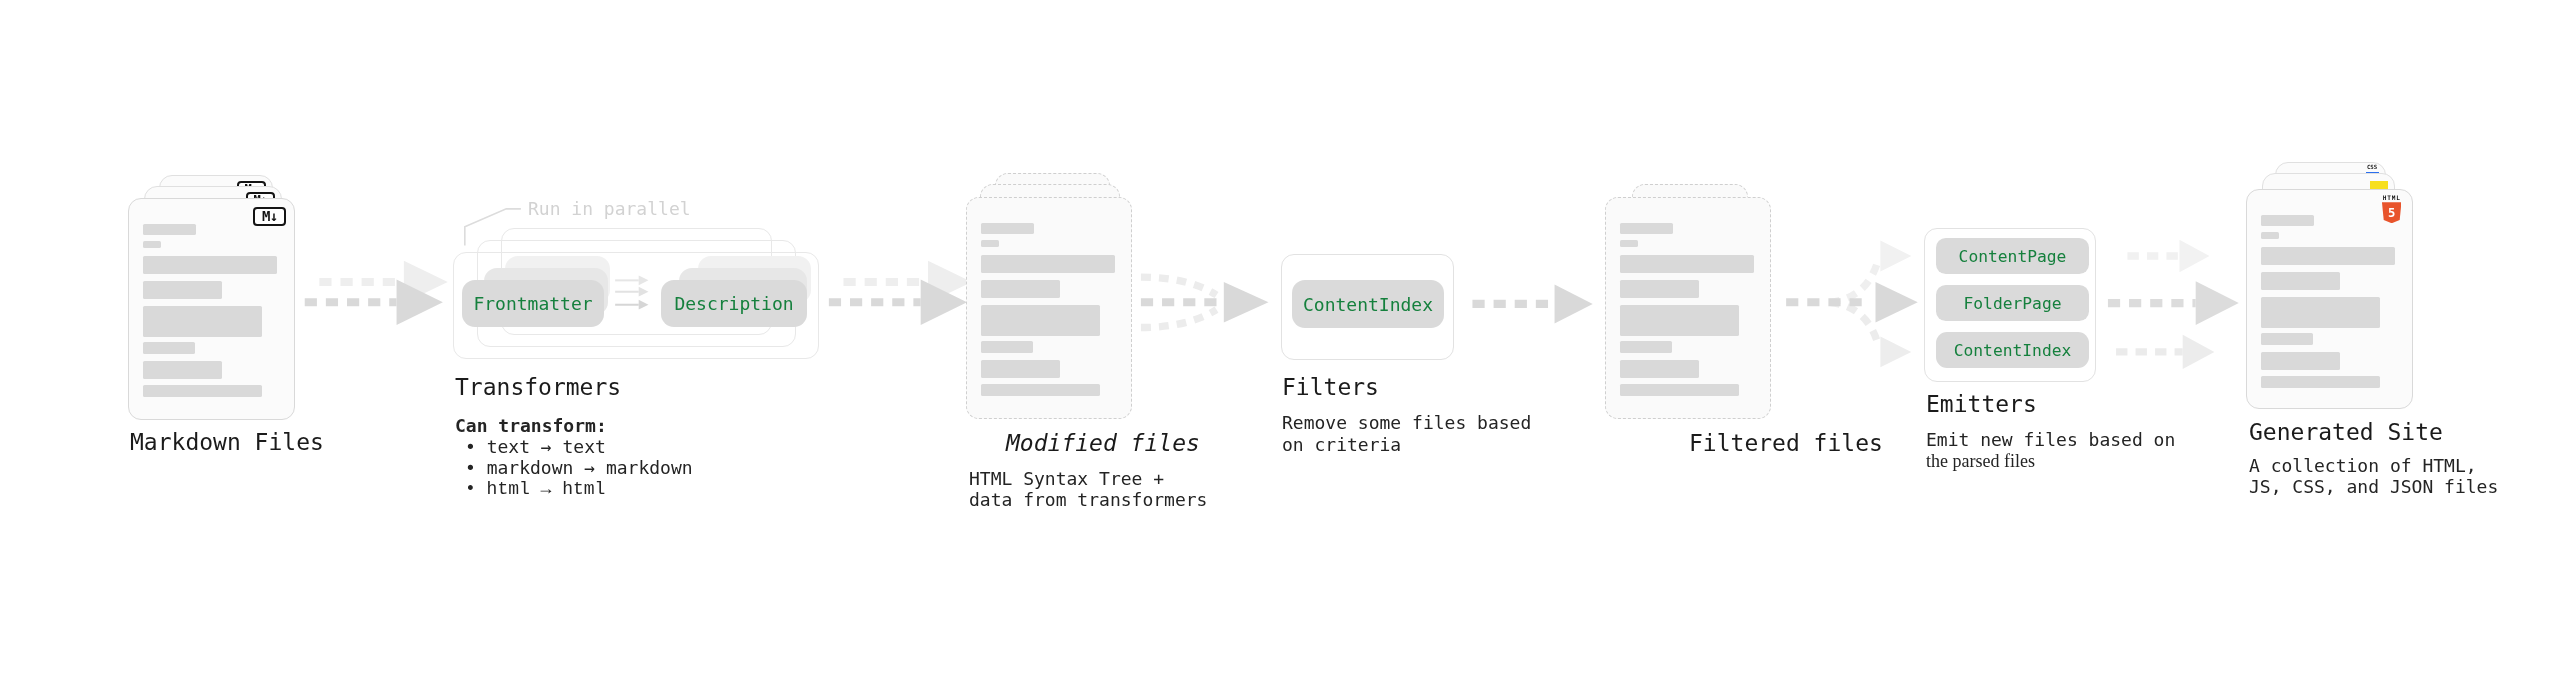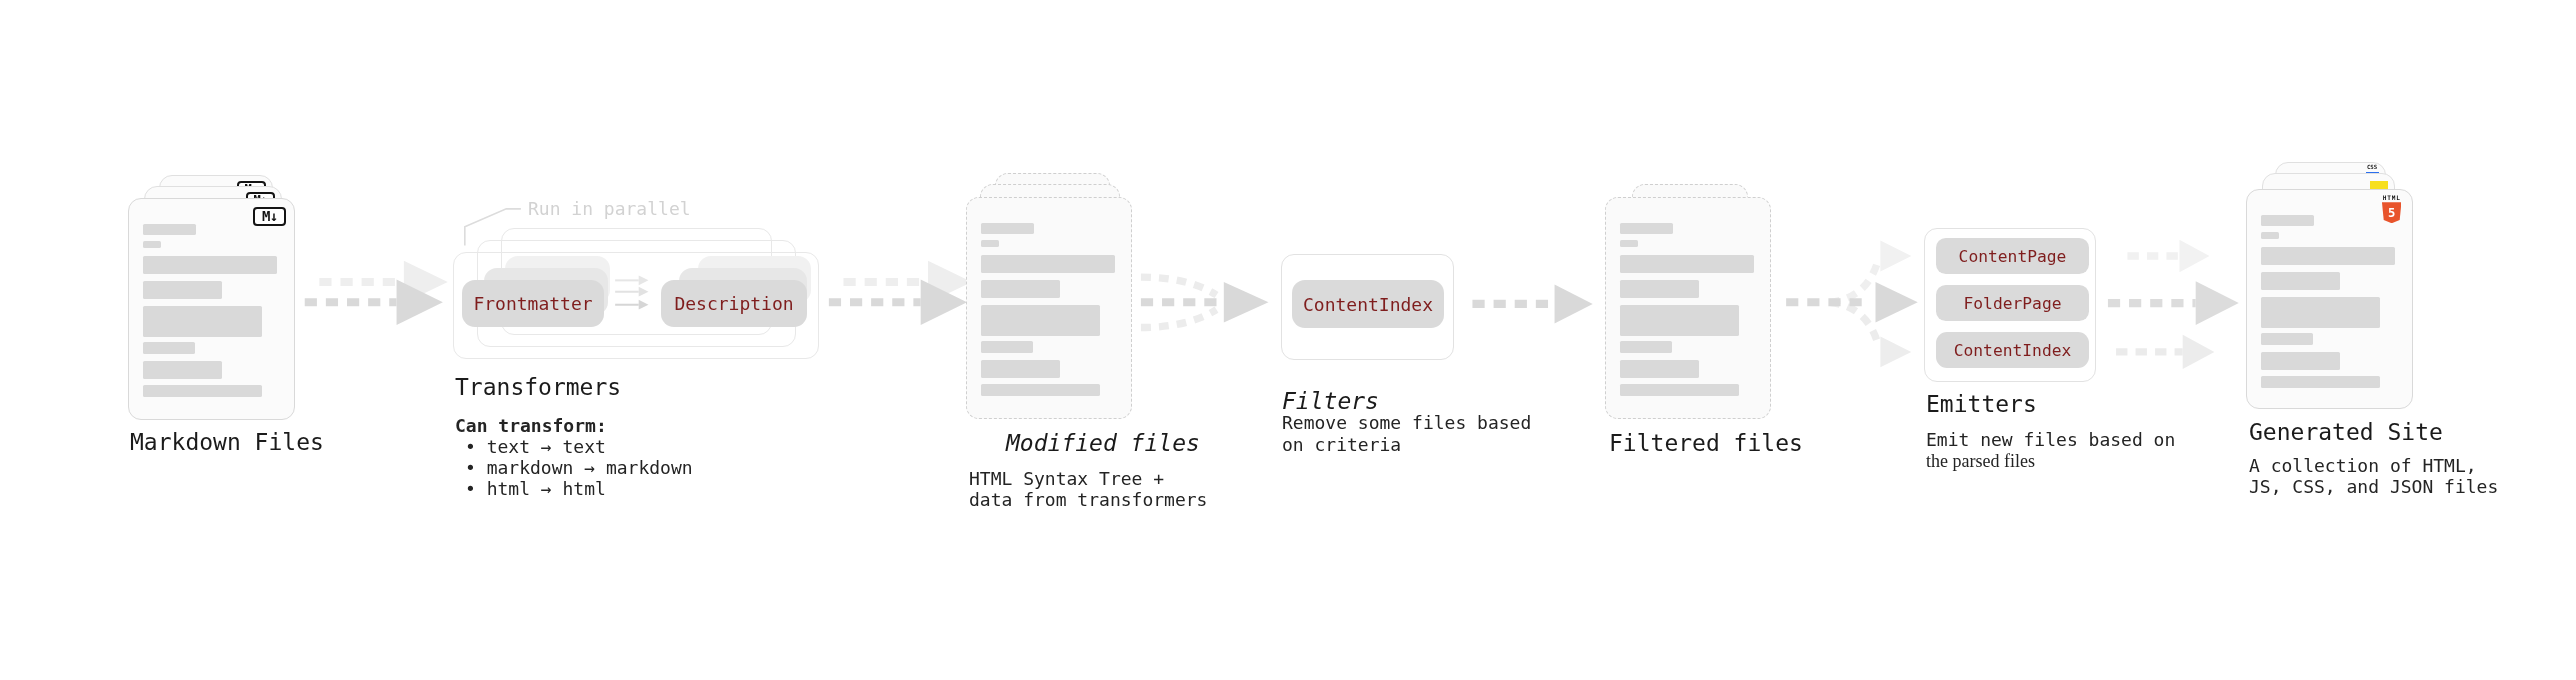--- a/index.html
+++ b/index.html
@@ -36,21 +36,21 @@
   .js-badge { position:absolute; right:6.5px; top:6.5px; width:18px; height:8.1px; background:#f7df1e; }
   .html5-badge { position:absolute; right:8.1px; top:4.1px; width:24.4px; text-align:center; }
   .html5-badge .t { font-size:6.1px; font-weight:bold; color:#141414; letter-spacing:0.8px; display:block; line-height:7.3px; }
   .html5-badge .shield { width:19.5px; height:21px; margin:0.8px auto 0; background:#e8542c;
     clip-path:polygon(0 0,100% 0,91% 85%,50% 100%,9% 85%); display:flex; align-items:center;
     justify-content:center; color:#ffffff; font-size:12.2px; font-weight:bold; }
 
   
   .tbox { position:absolute; border:1.6px solid #e8e8e8; border-radius:13px; background:transparent; }
   .pill { position:absolute; border-radius:13px; background:#dadada; display:flex; align-items:center;
-    justify-content:center; font-size:18px; color:#7f1d1d; }
+    justify-content:center; font-size:18px; color:#15803d; }
   .pill.g2 { background:#e7e7e7; }
   .pill.g3 { background:#f1f1f1; }
   .card { position:absolute; background:#ffffff; border:1.6px solid #e2e2e2; border-radius:13px; }
   .pill.small { border-radius:9.8px; font-size:16.3px; }
 
   
   .cap-title { position:absolute; font-size:23px; font-weight:500; color:#1b1b1b; white-space:nowrap; line-height:1; }
   .cap-body  { position:absolute; font-size:18px; color:#242424; white-space:nowrap; line-height:1; }
   .note-text { position:absolute; font-size:18px; color:#d2d2d2; white-space:nowrap; line-height:1; }
 </style>
@@ -151,21 +151,21 @@
     <div class="pill" style="left:462px; top:280px; width:142px; height:47px;">Frontmatter</div>
 
     <div class="pill g3" style="left:698px; top:256px; width:113px; height:47px;"></div>
     <div class="pill g2" style="left:679px; top:268px; width:128px; height:47px;"></div>
     <div class="pill" style="left:661px; top:280px; width:146px; height:47px;">Description</div>
 
     <div class="cap-title" style="left:455px; top:376px;">Transformers</div>
     <div class="cap-body" style="left:455px; top:417px;font-weight:bold;">Can transform:</div>
     <div class="cap-body" style="left:465px; top:438px;">• text → text</div>
     <div class="cap-body" style="left:465px; top:459px;">• markdown → markdown</div>
-    <div class="cap-body" style="left:465px; top:480px;">• html → html</div>
+    <div class="cap-body" style="left:465px; top:480px;font-family:Liberation Mono, monospace;">• html → html</div>
   </div>
 
   <div class="stage">
     <div class="doc dashed" style="left:995px; top:173px; width:115px; height:65px;"></div>
     <div class="doc dashed" style="left:980px; top:184px; width:140px; height:65px;"></div>
     <div class="doc dashed" style="left:966px; top:197px; width:166px; height:222px;">
       <div class="lines">
           <i></i>
           <i></i>
           <i></i>
@@ -177,40 +177,40 @@
         </div>
     </div>
     <div class="cap-title" style="left:1006px; top:432px;font-style:italic;">Modified files</div>
     <div class="cap-body" style="left:969px; top:470px;">HTML Syntax Tree +</div>
     <div class="cap-body" style="left:969px; top:491px;">data from transformers</div>
   </div>
 
   <div class="stage">
     <div class="card" style="left:1281px; top:254px; width:173px; height:106px;"></div>
     <div class="pill" style="left:1292px; top:280px; width:152px; height:48px;">ContentIndex</div>
-    <div class="cap-title" style="left:1282px; top:390px;font-style:italic;">Filters</div>
+    <div class="cap-title" style="left:1282px; top:376px;">Filters</div>
     <div class="cap-body" style="left:1282px; top:414px;">Remove some files based</div>
     <div class="cap-body" style="left:1282px; top:436px;">on criteria</div>
   </div>
 
   <div class="stage">
     <div class="doc dashed" style="left:1632px; top:184px; width:116px; height:65px;"></div>
     <div class="doc dashed" style="left:1605px; top:197px; width:166px; height:222px;">
       <div class="lines">
           <i></i>
           <i></i>
           <i></i>
           <i></i>
           <i></i>
           <i></i>
           <i></i>
           <i></i>
         </div>
     </div>
-    <div class="cap-title" style="left:1609px; top:432px;">Filtered files</div>
+    <div class="cap-title" style="left:1689px; top:432px;">Filtered files</div>
   </div>
 
   <div class="stage">
     <div class="card" style="left:1924px; top:228px; width:172px; height:154px;"></div>
     <div class="pill small" style="left:1936px; top:238px; width:153px; height:36px;">ContentPage</div>
     <div class="pill small" style="left:1936px; top:285px; width:153px; height:36px;">FolderPage</div>
     <div class="pill small" style="left:1936px; top:332px; width:153px; height:36px;border-radius:11px;">ContentIndex</div>
     <div class="cap-title" style="left:1926px; top:393px;">Emitters</div>
     <div class="cap-body" style="left:1926px; top:431px;">Emit new files based on</div>
     <div class="cap-body" style="left:1926px; top:452px;font-family:Liberation Serif, serif;">the parsed files</div>

